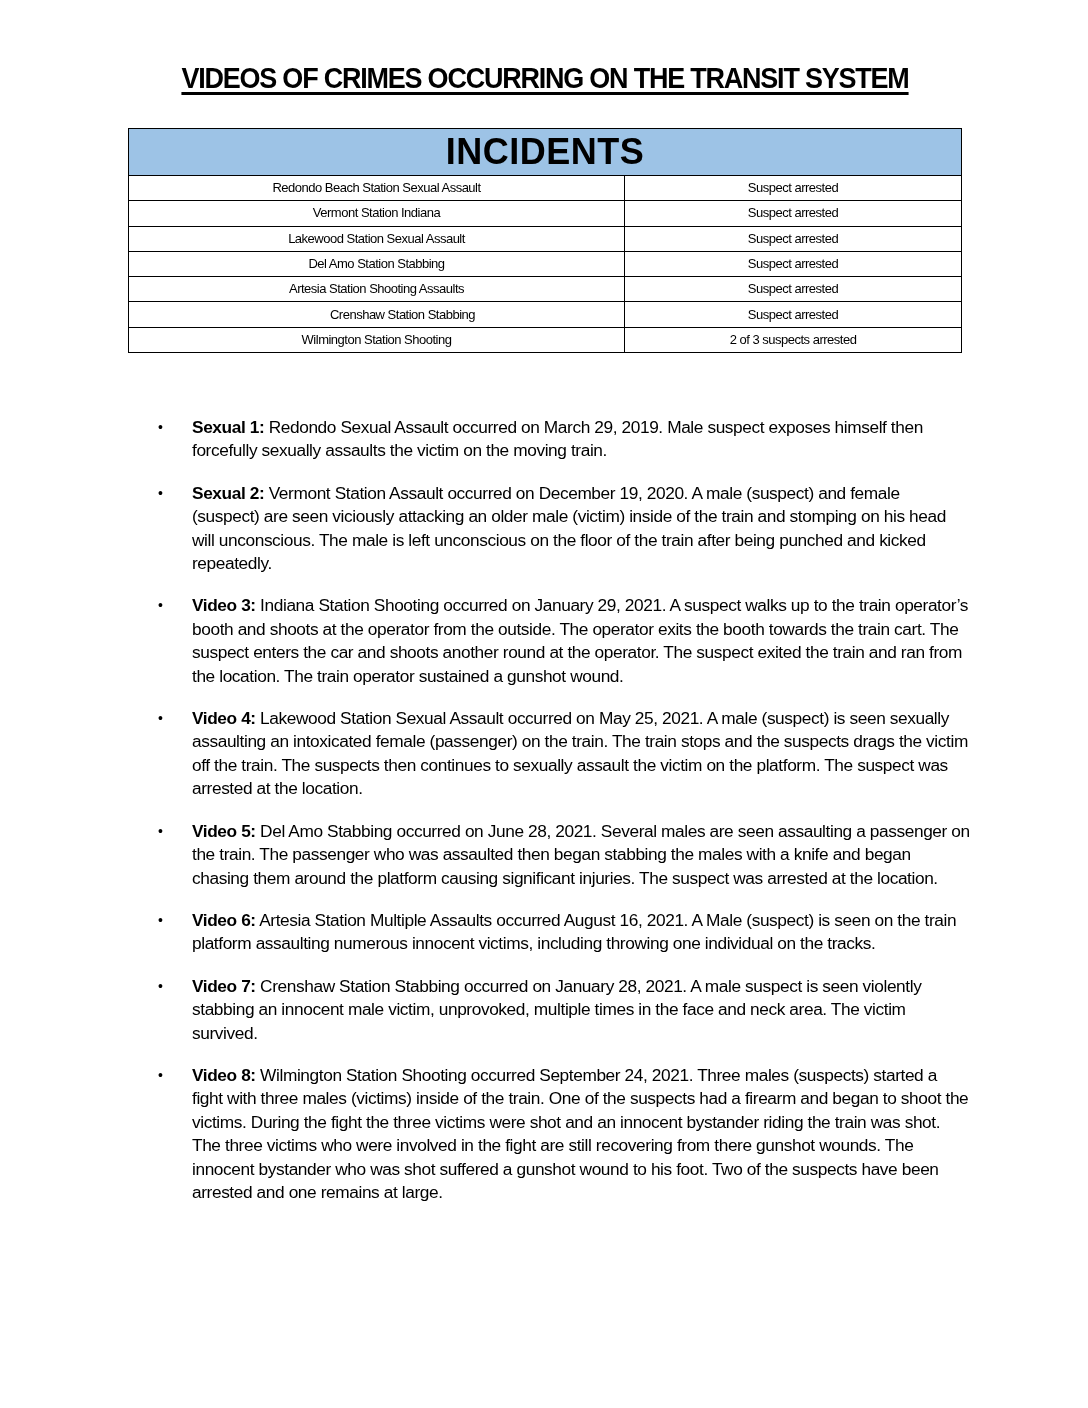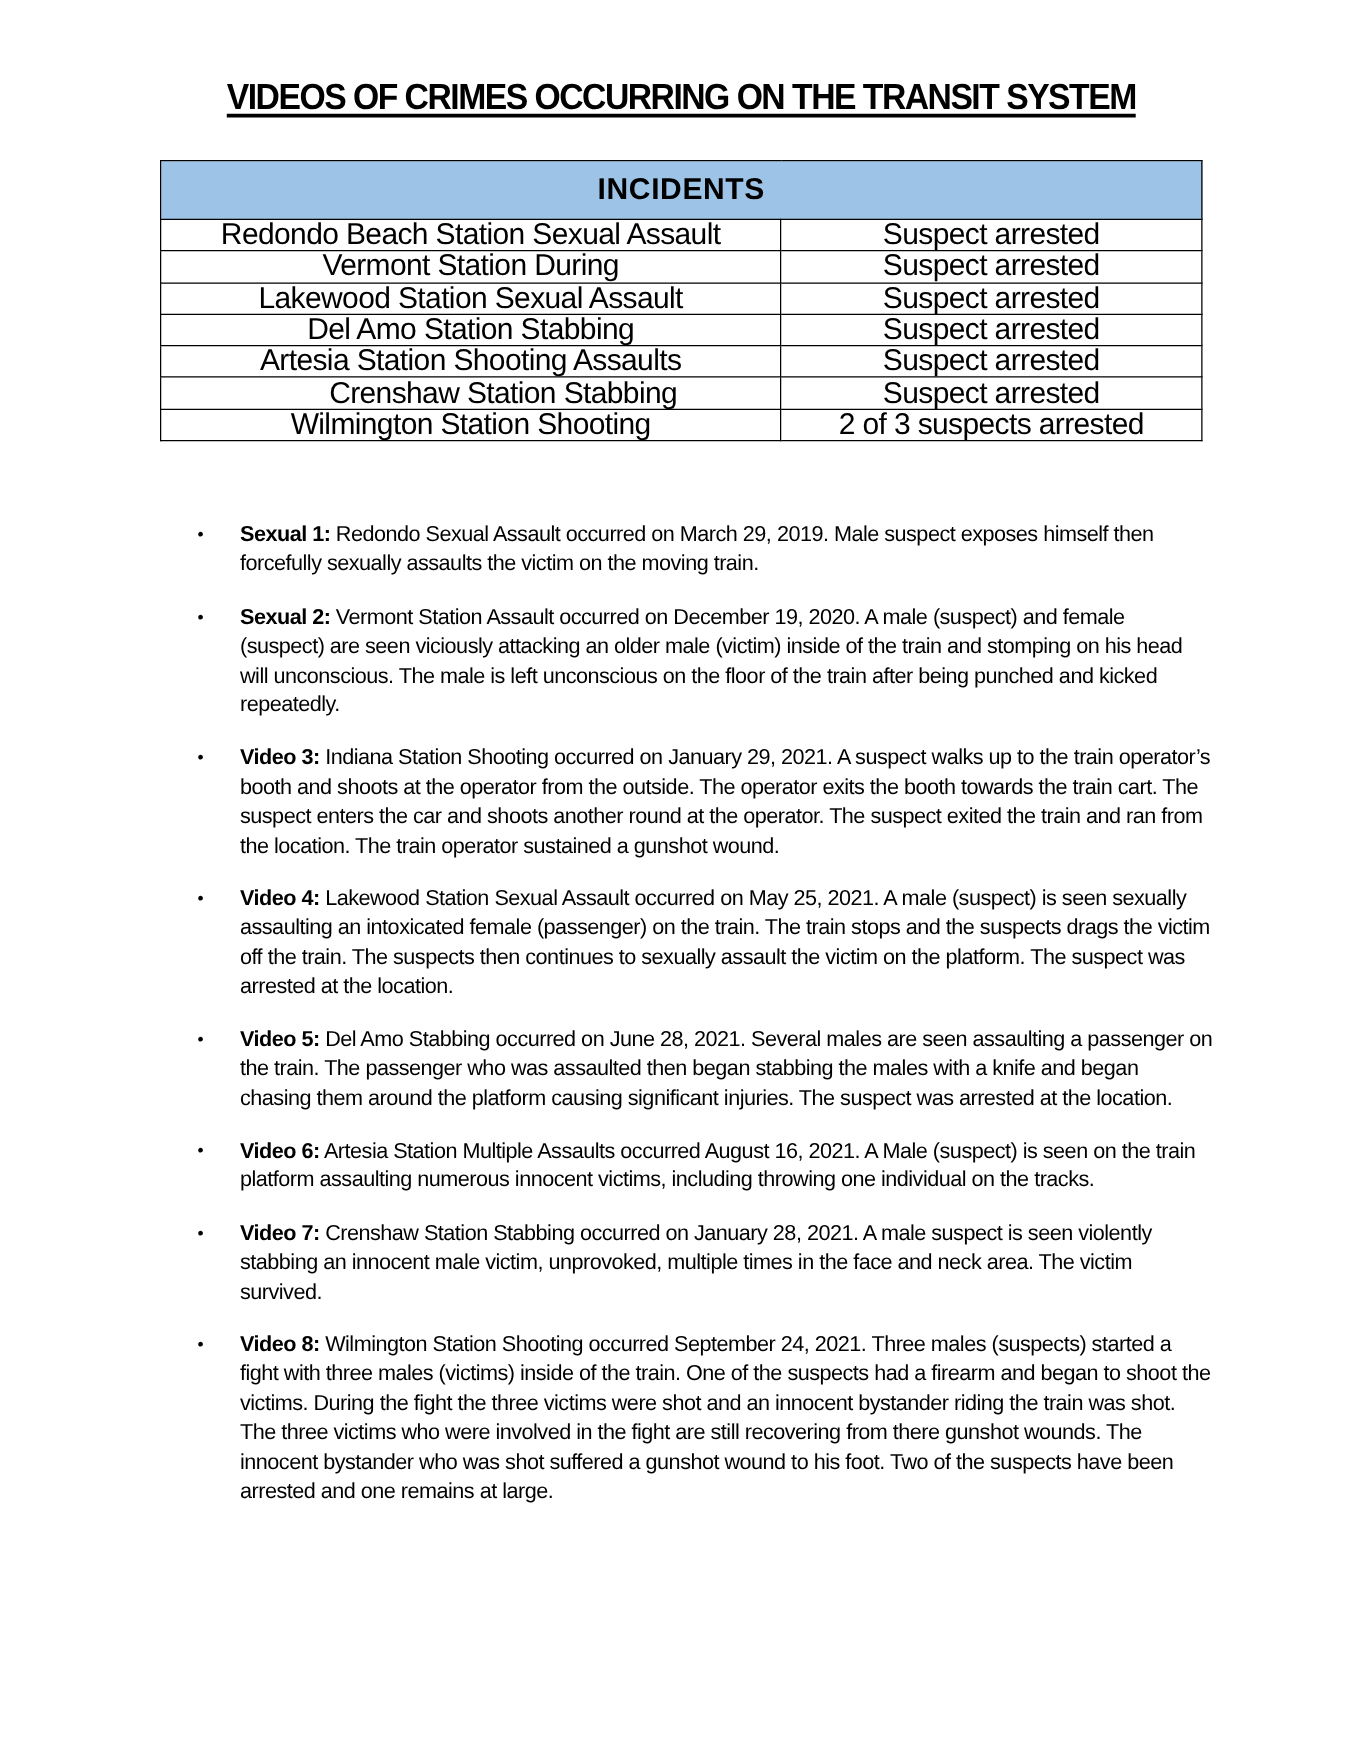--- a/index.html
+++ b/index.html
@@ -1,20 +1,20 @@
 <!DOCTYPE html>
 <html><head>
 <meta charset="utf-8">
 <style>
   html, body { margin: 0; padding: 0; background: #ffffff; }
   body { width: 1088px; height: 1408px; position: relative; font-family: "Liberation Sans", sans-serif; color: #000; overflow: hidden; }
   .title { position: absolute; left: 129px; top: 62px; width: 832px; text-align: center; font-family: "Liberation Sans", sans-serif; font-weight: bold; font-size: 29px; letter-spacing: -1.3px; text-decoration: underline; text-decoration-thickness: 3px; text-underline-offset: 4px; transform: scaleX(0.93); transform-origin: center; white-space: nowrap; }
   table.incidents { position: absolute; left: 128px; top: 128px; width: 833px; border-collapse: collapse; table-layout: fixed; }
-  table.incidents td, table.incidents th { border: 1px solid #000; padding: 0; text-align: center; font-size: 24px; height: 24.3px; line-height: 24px; white-space: nowrap; letter-spacing: -0.5px; }
-  table.incidents th { background: #9dc3e6; height: 46px; font-size: 24px; font-weight: bold; letter-spacing: 0.5px; font-family: "Liberation Sans", sans-serif; }
+  table.incidents td, table.incidents th { border: 1px solid #000; padding: 0; text-align: center; font-size: 13px; height: 24.3px; line-height: 24px; white-space: nowrap; letter-spacing: -0.5px; }
+  table.incidents th { background: #9dc3e6; height: 46px; font-size: 36px; font-weight: bold; letter-spacing: 0.5px; font-family: "Liberation Sans", sans-serif; }
   table.incidents col.c1 { width: 496px; }
   table.incidents col.c2 { width: 337px; }
   ul.videos { position: absolute; left: 150px; top: 416px; width: 820px; margin: 0; padding: 0; list-style: none; }
   ul.videos li { position: relative; padding-left: 42px; font-size: 17.3px; line-height: 23.4px; margin-bottom: 19px; letter-spacing: -0.4px; }
   ul.videos li .bullet { position: absolute; left: 8px; top: 0; font-size: 14px; }
   ul.videos li .label { font-weight: bold; }
 </style>
 </head>
 <body>
 
@@ -29,21 +29,21 @@
     <tr>
       <th colspan="2">INCIDENTS</th>
     </tr>
   </thead>
   <tbody>
     <tr>
       <td>Redondo Beach Station Sexual Assault</td>
       <td>Suspect arrested</td>
     </tr>
     <tr>
-      <td>Vermont Station During</td>
+      <td>Vermont Station Indiana</td>
       <td>Suspect arrested</td>
     </tr>
     <tr>
       <td>Lakewood Station Sexual Assault</td>
       <td>Suspect arrested</td>
     </tr>
     <tr>
       <td>Del Amo Station Stabbing</td>
       <td>Suspect arrested</td>
     </tr>

